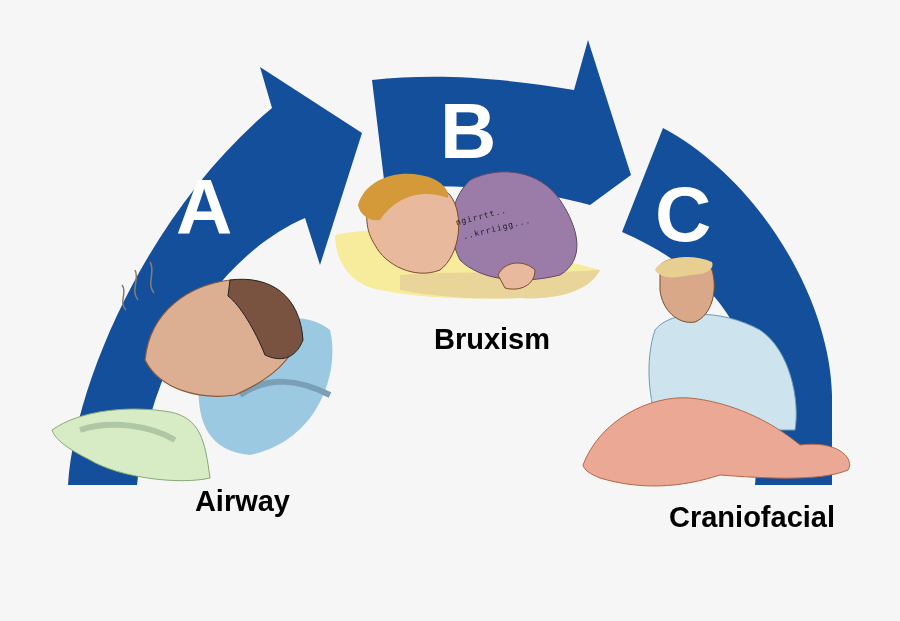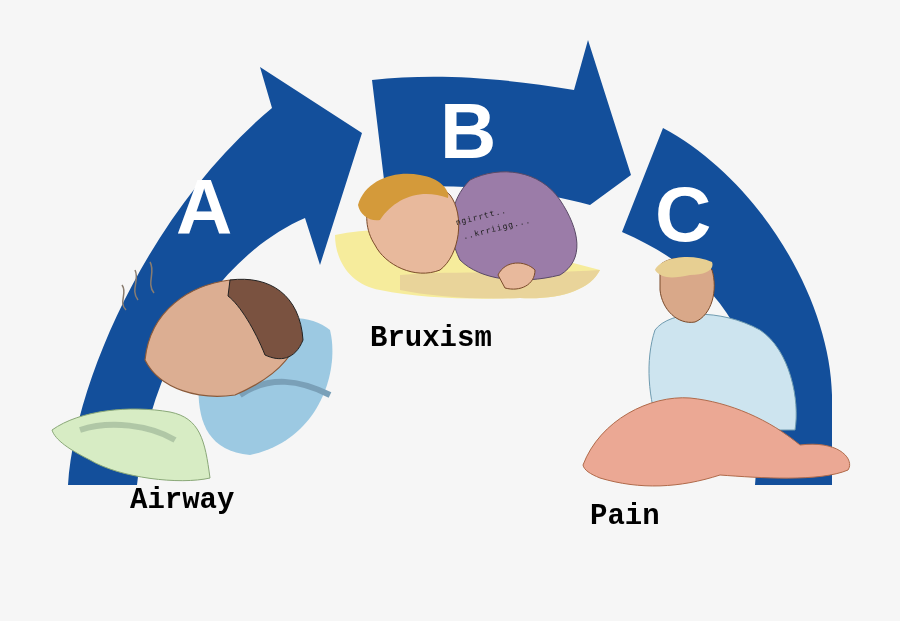--- a/index.html
+++ b/index.html
@@ -1,19 +1,19 @@
 <!DOCTYPE html>
 <html><head>
 <meta charset="utf-8">
 <style>
   html, body { margin:0; padding:0; }
   body { width:900px; height:621px; background:#f6f6f6; position:relative; overflow:hidden; font-family:"Liberation Sans", sans-serif; }
   svg.art { position:absolute; left:0; top:0; width:900px; height:621px; }
   .letter { position:absolute; color:#ffffff; font-weight:bold; font-family:"Liberation Sans", sans-serif; font-size:78px; line-height:1; }
-  .label { position:absolute; color:#000; font-weight:bold; font-family:Liberation Mono, monospace; font-size:29px; line-height:1.05; text-align:left; }
+  .label { position:absolute; color:#000; font-weight:bold; font-family:Liberation Sans, sans-serif; font-size:29px; line-height:1.05; text-align:right; }
   .sound { position:absolute; font-family:"DejaVu Sans Mono", monospace; font-size:8px; color:#222; transform:rotate(-14deg); letter-spacing:1px; white-space:nowrap; }
 </style>
 </head>
 <body>
 
 <svg class="art" viewBox="0 0 900 621" xmlns="http://www.w3.org/2000/svg">
 
   <path d="M68,485 C75,380 150,210 272,108 L260,67 L362,133 L320,265 L305,218 C220,255 150,360 137,485 Z" fill="#134f9b"></path>
 
   <path d="M372,80 C430,74 490,76 574,90 L588,40 L631,175 L590,205 C530,188 450,183 385,188 Z" fill="#134f9b"></path>
@@ -50,14 +50,14 @@
 <div class="letter" style="left:176px; top:168px;">A</div>
 <div class="letter" style="left:440px; top:92px;">B</div>
 <div class="letter" style="left:655px; top:175px;">C</div>
 
 <div class="sound" style="left:455px; top:212px;">ngirrtt..</div>
 <div class="sound" style="left:462px; top:224px;">..krriigg...</div>
 
 <div class="label" style="left:130px; top:486px; width:160px;">Airway</div>
 <div class="label" style="left:370px; top:324px; width:180px;">Bruxism</div>
 <div class="label" style="left:590px; top:502px; width:245px;">
-  <div>Pain</div>
+  <div>Craniofacial</div>
 </div>
 
 </body></html>

